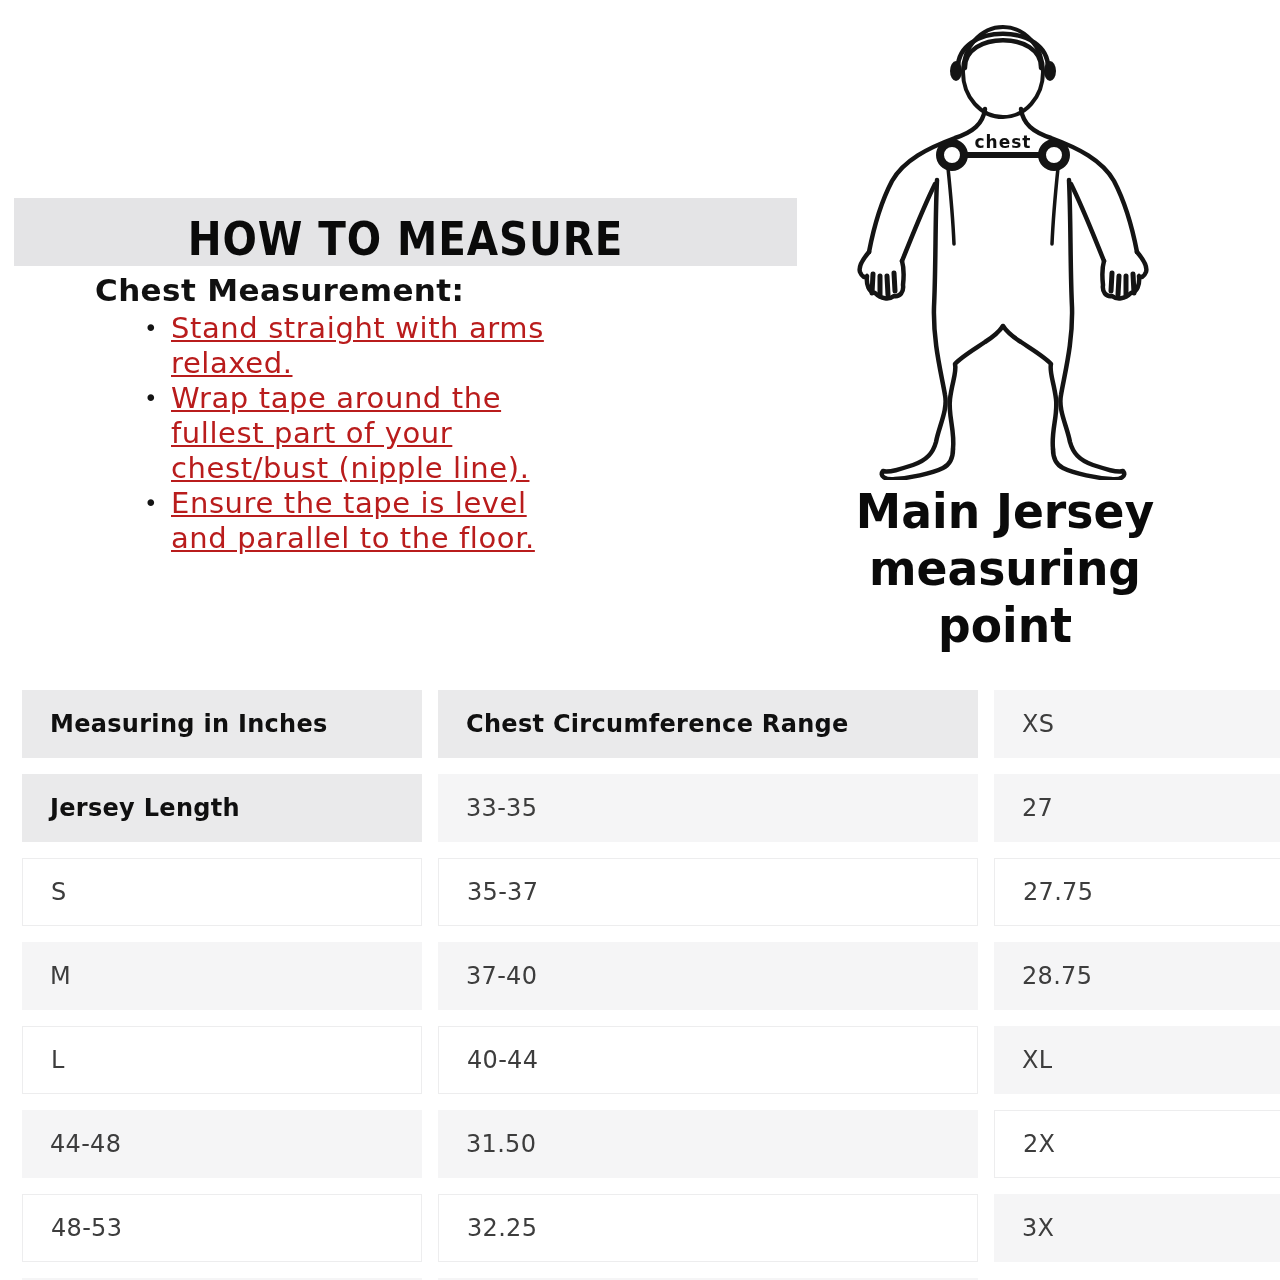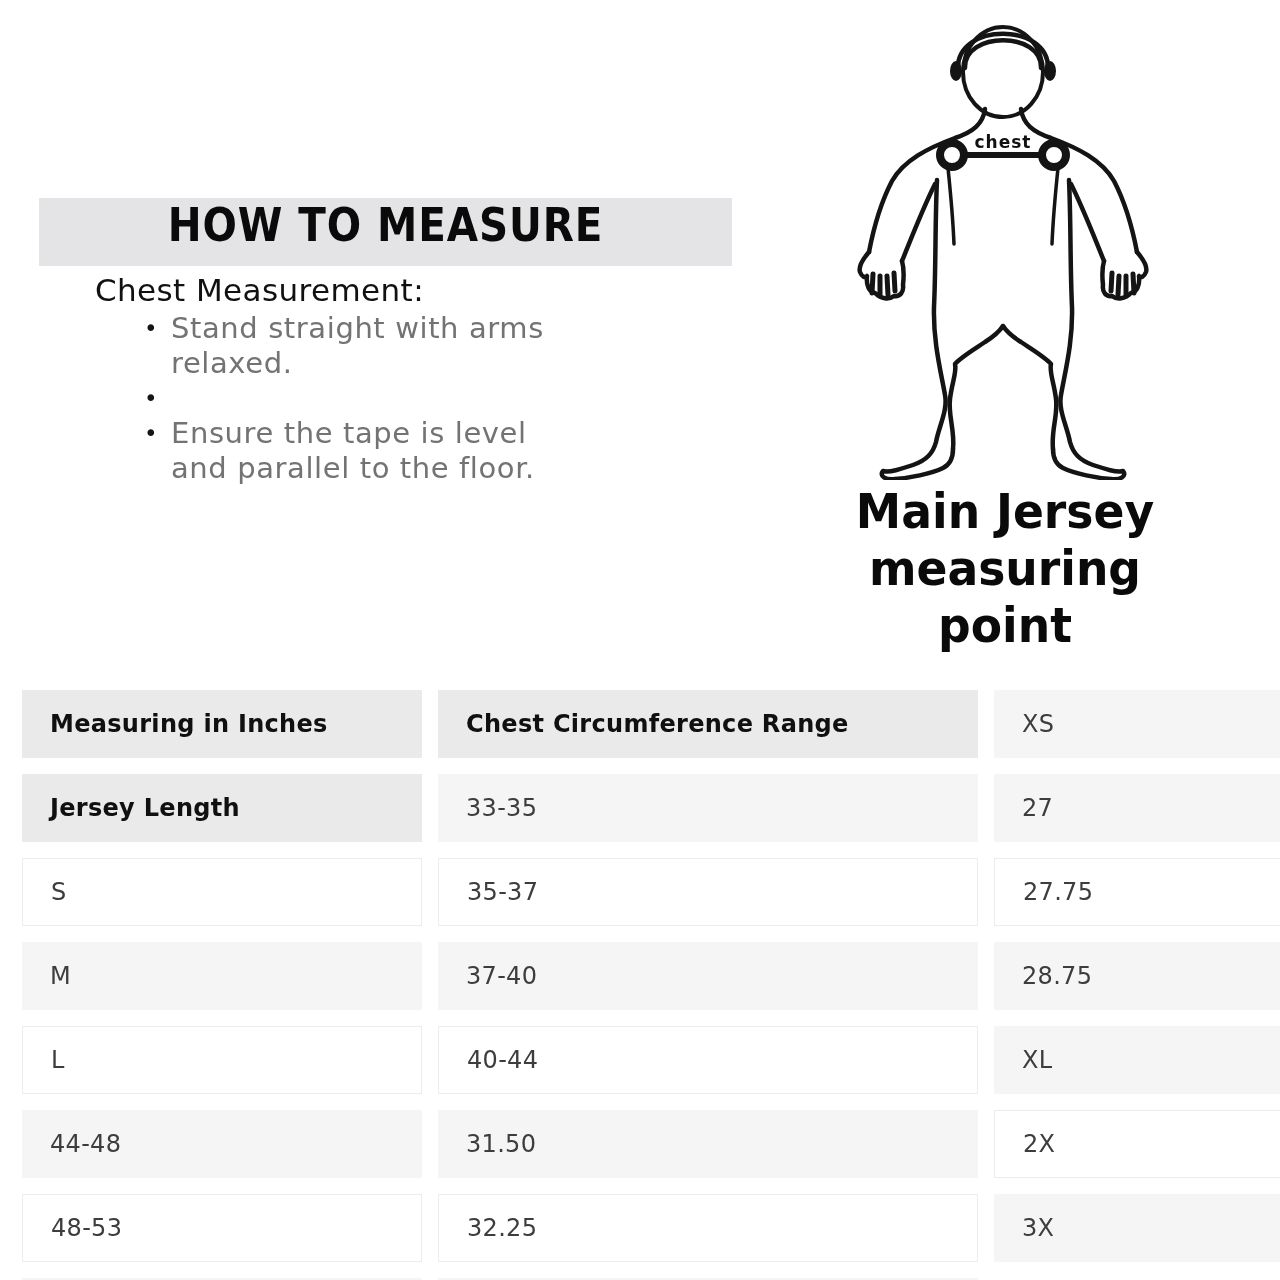--- a/index.html
+++ b/index.html
@@ -8,47 +8,47 @@
     position:relative;
     width:1280px; height:1280px;
     background:#ffffff;
     overflow:hidden;
     font-family:"DejaVu Sans","Liberation Sans",sans-serif;
     color:#161616;
   }
 
   
   .title-bar {
-    position:absolute; left:39px; top:198px;
-    width:693px; height:68px;
+    position:absolute; left:14px; top:198px;
+    width:783px; height:68px;
     background:#e4e4e6;
-    display:flex; align-items:flex-start; justify-content:center;
+    display:flex; align-items:flex-end; justify-content:center;
   }
   .title-text {
     font-size:46px; font-weight:bold; color:#0a0a0a;
     letter-spacing:1px; transform:scaleX(0.88);
     white-space:nowrap;
   }
 
   
   .chest-heading {
     position:absolute; left:95px; top:272px;
-    font-size:31px; font-weight:normal; color:#111;
+    font-size:31px; font-weight:bold; color:#111;
     letter-spacing:0.4px;
   }
   .bullets { position:absolute; left:142px; top:311px; width:600px; }
   .bullet { display:flex; align-items:flex-start; }
   .dot {
     width:29px; flex:0 0 29px;
     font-size:23px; line-height:35px; color:#141414;
     padding-left:2px;
   }
   .btext {
-    font-size:29px; line-height:35px; color:#737373;
-    letter-spacing:0.6px; white-space:pre-line;
+    font-size:29px; line-height:35px; color:#b91c1c;
+    letter-spacing:0.6px; white-space:pre-line;text-decoration:underline;
   }
 
   
   .figure-svg { position:absolute; left:850px; top:12px; }
   .caption {
     position:absolute; left:820px; top:483px; width:370px;
     text-align:center;
     font-size:48px; line-height:57px; font-weight:bold; color:#0a0a0a;
     white-space:pre-line; letter-spacing:0px;
     transform:scaleX(0.95);
@@ -94,20 +94,23 @@
   <div class="chest-heading">Chest Measurement:</div>
 
   <div class="bullets">
     <div class="bullet">
       <span class="dot">•</span>
       <span class="btext">Stand straight with arms
 relaxed.</span>
     </div>
     <div class="bullet">
       <span class="dot">•</span>
+      <span class="btext">Wrap tape around the
+fullest part of your
+chest/bust (nipple line).</span>
     </div>
     <div class="bullet">
       <span class="dot">•</span>
       <span class="btext">Ensure the tape is level
 and parallel to the floor.</span>
     </div>
   </div>
 
   <svg class="figure-svg" width="306" height="468" viewBox="0 0 304 468">
     <g stroke="#141414" stroke-width="4.5" fill="none" stroke-linecap="round" stroke-linejoin="round">

